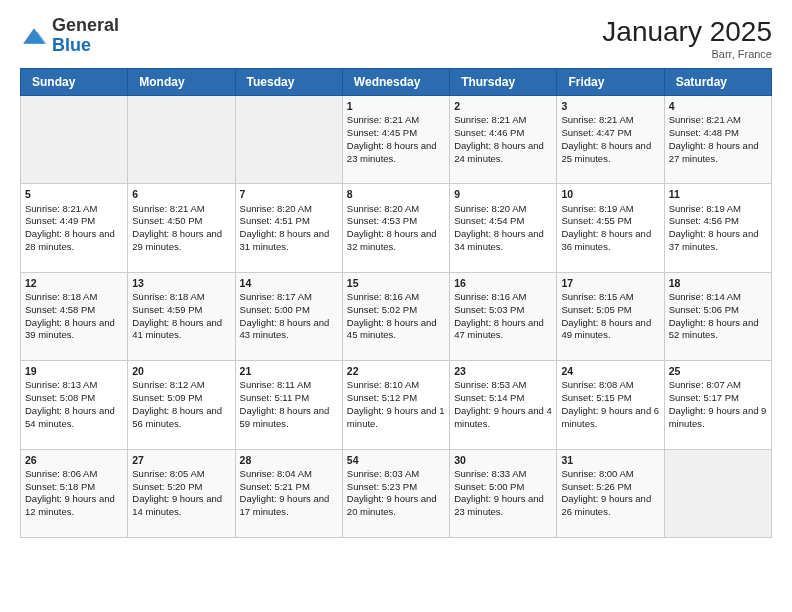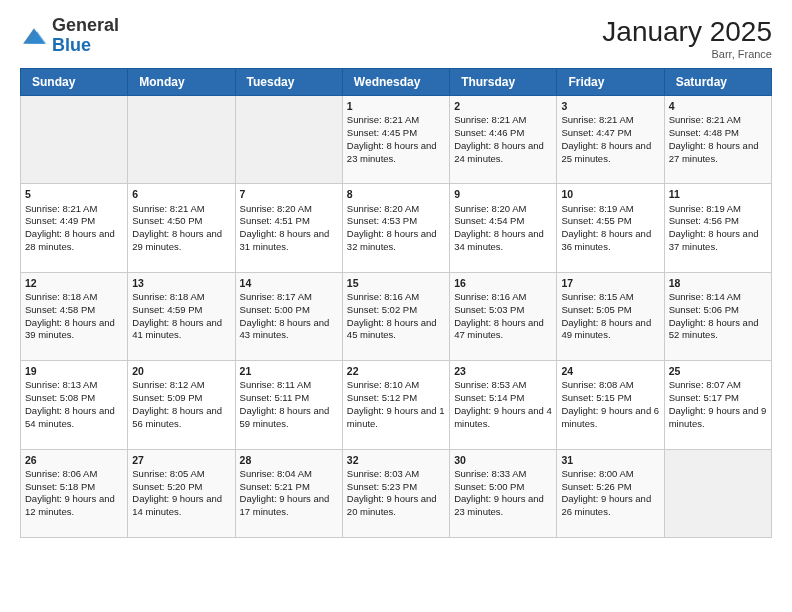--- a/index.html
+++ b/index.html
@@ -315,21 +315,21 @@
             <div>Sunset: 5:20 PM</div>
             <div>Daylight: 9 hours and 14 minutes.</div>
           </td>
           <td>
             <span class="day-number">28</span>
             <div>Sunrise: 8:04 AM</div>
             <div>Sunset: 5:21 PM</div>
             <div>Daylight: 9 hours and 17 minutes.</div>
           </td>
           <td>
-            <span class="day-number">32</span>
+            <span class="day-number">54</span>
             <div>Sunrise: 8:03 AM</div>
             <div>Sunset: 5:23 PM</div>
             <div>Daylight: 9 hours and 20 minutes.</div>
           </td>
           <td>
             <span class="day-number">30</span>
             <div>Sunrise: 8:33 AM</div>
             <div>Sunset: 5:00 PM</div>
             <div>Daylight: 9 hours and 23 minutes.</div>
           </td>

